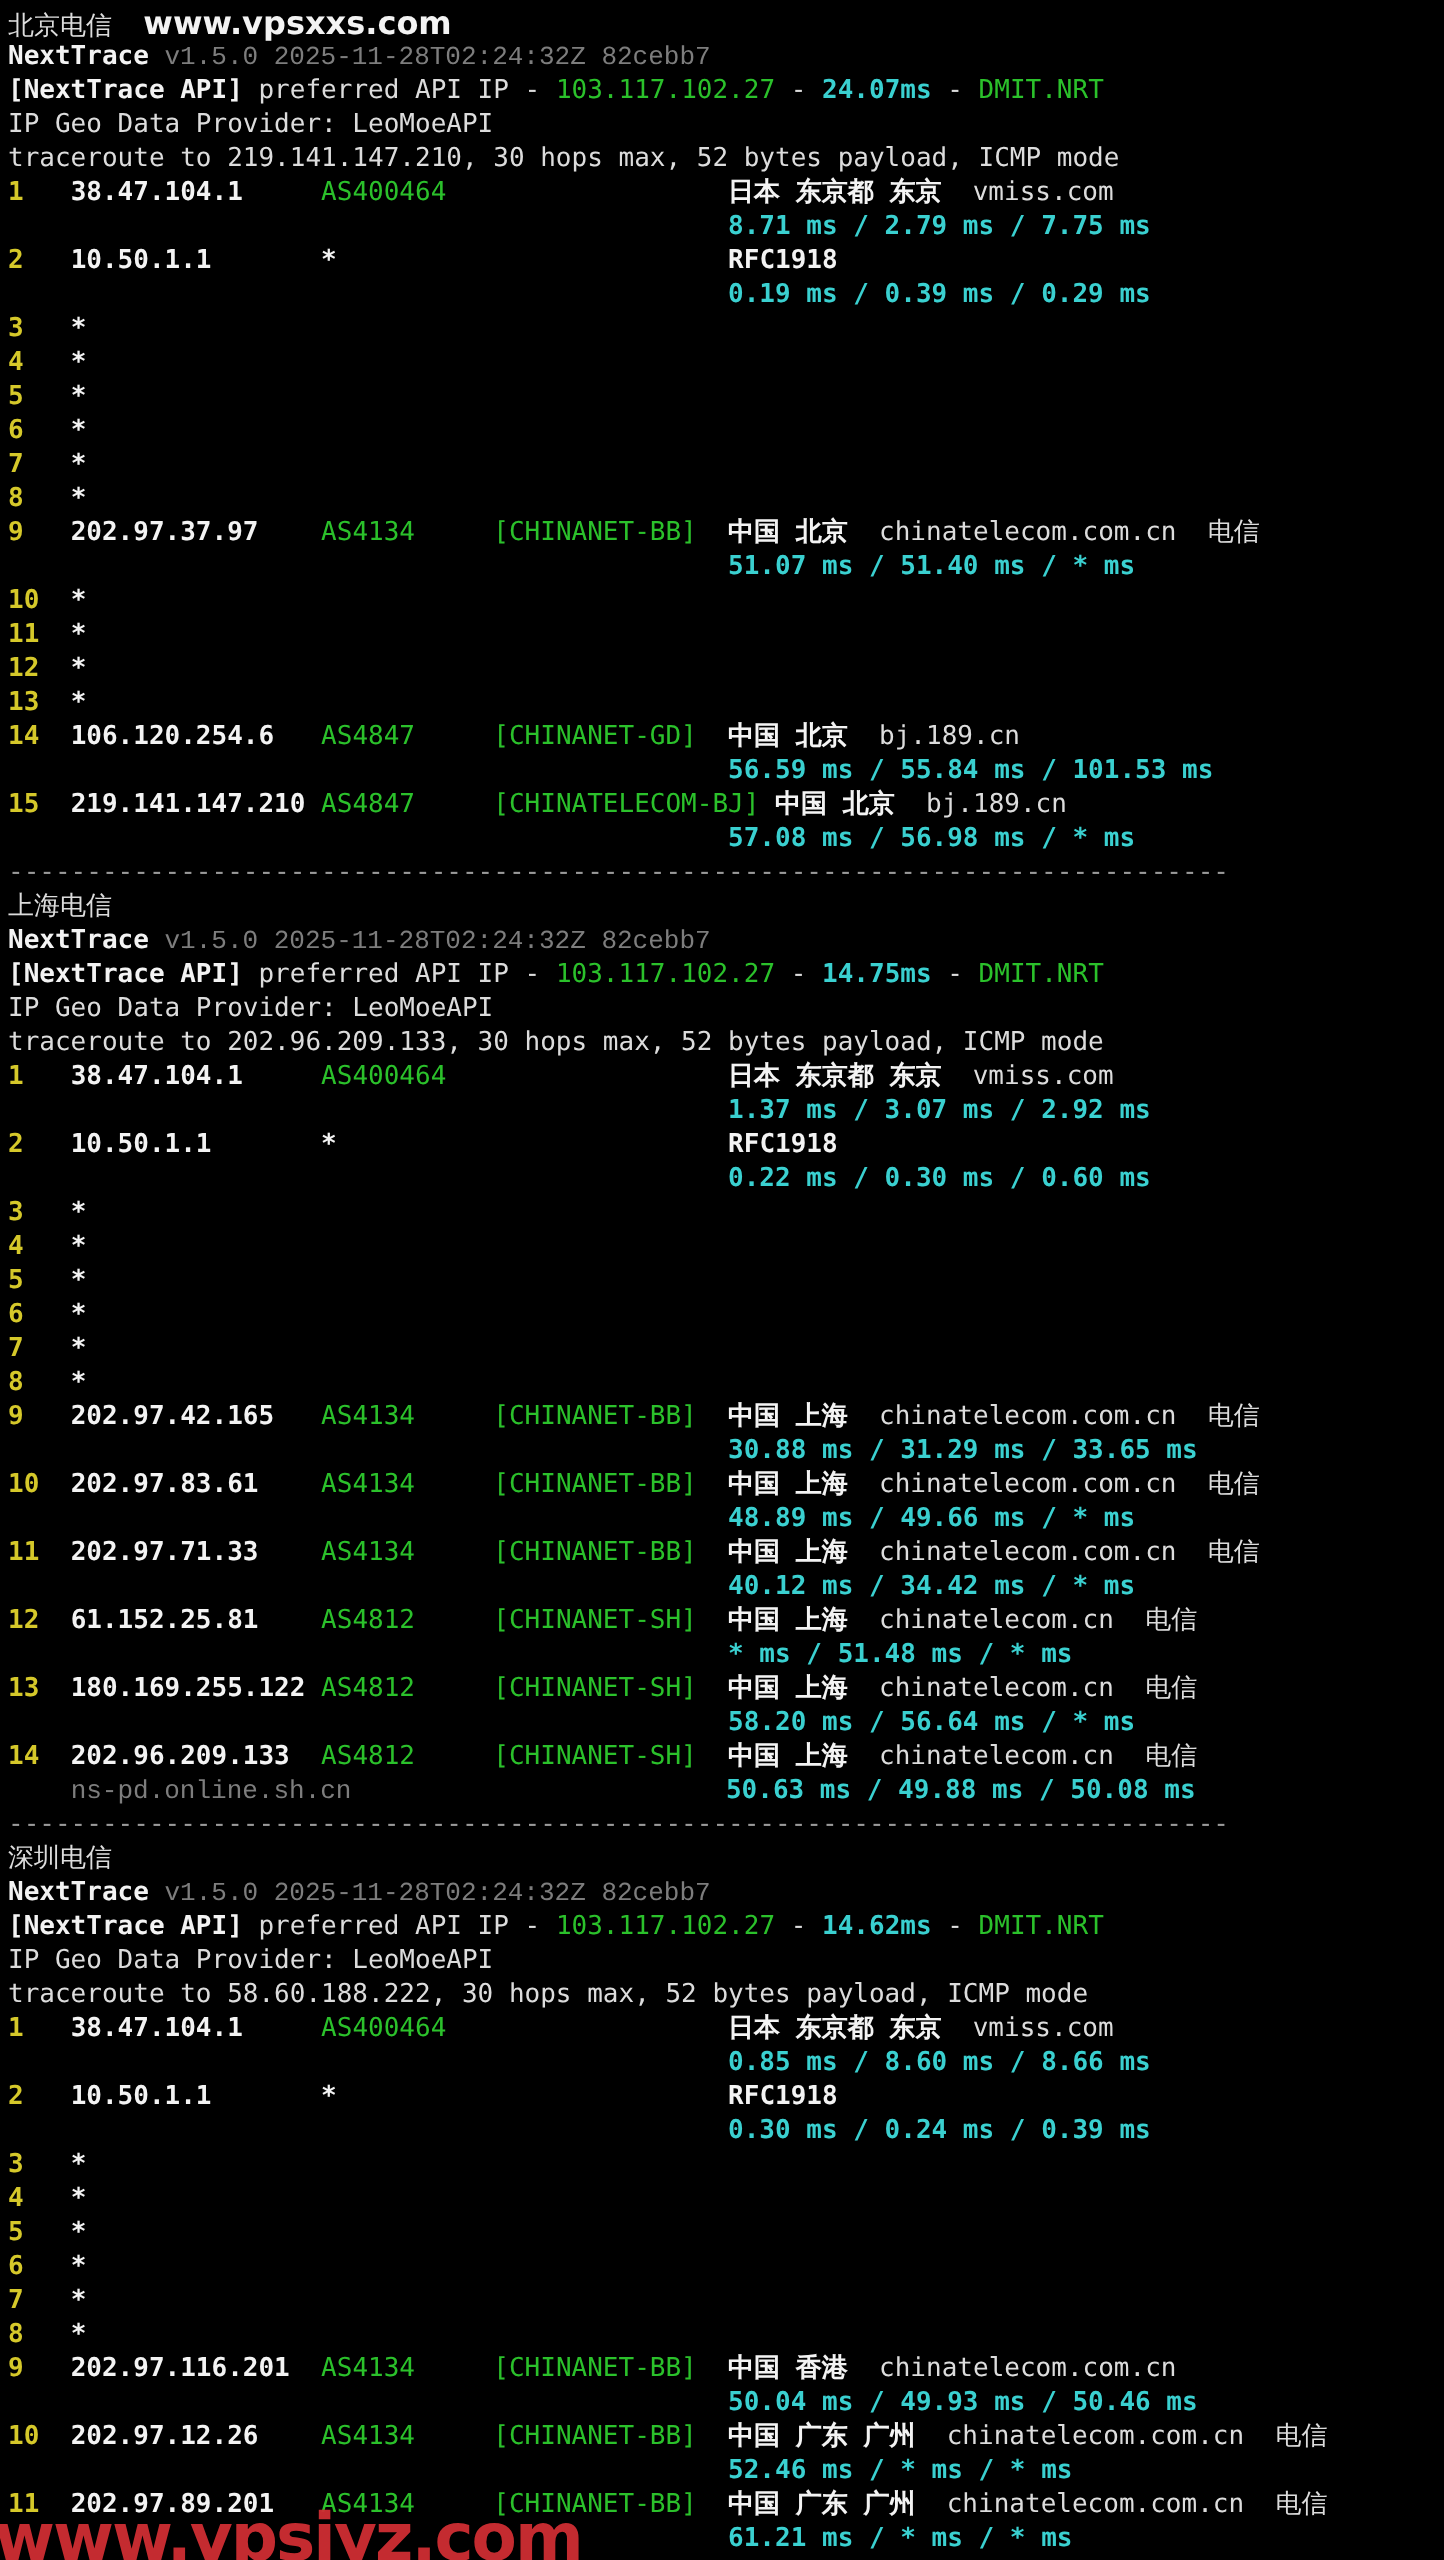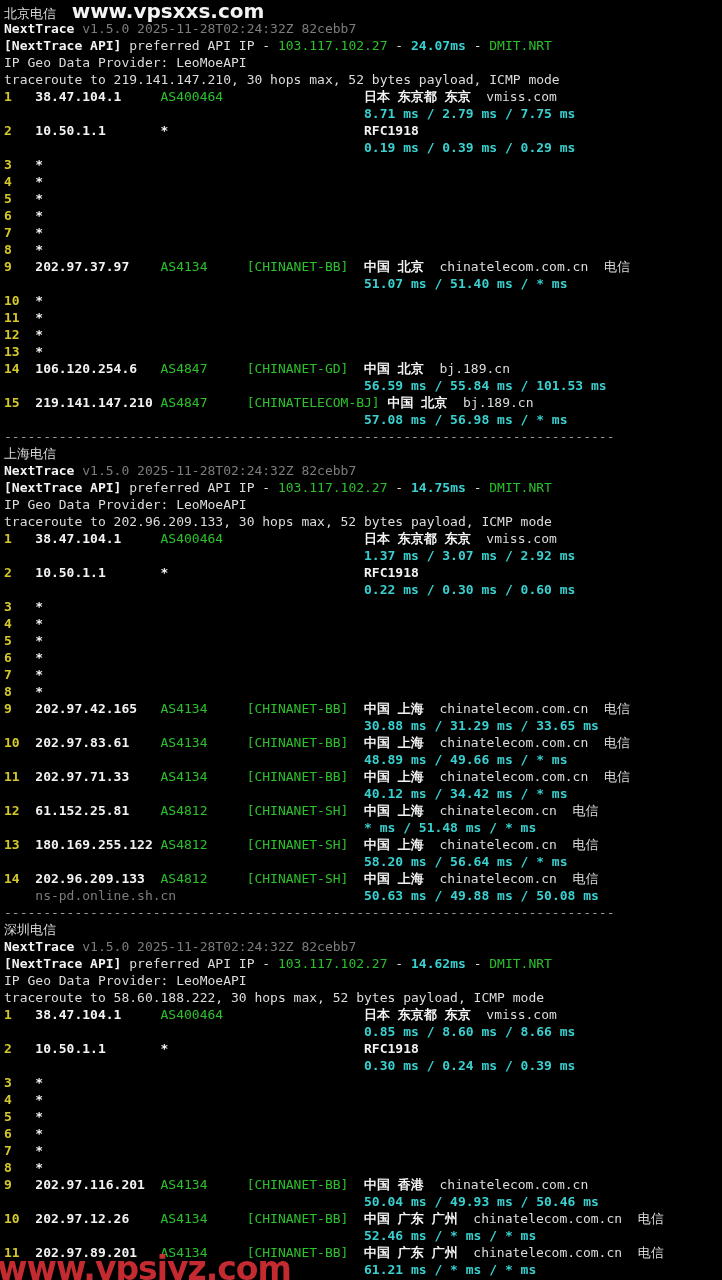--- a/index.html
+++ b/index.html
@@ -10,26 +10,26 @@
   body{
     width:722px;height:1280px;background:var(--bg);overflow:hidden;position:relative;
     font-family:"DejaVu Sans Mono","Liberation Mono",monospace;
   }
   .terminal{
     padding:3px 0 0 4px;font-size:13px;line-height:17px;white-space:pre;
   }
   .line{height:17px;}
   .w {color:var(--white);font-weight:400;}
   .b {color:var(--bright);font-weight:700;}
-  .gy{color:var(--gray);font-weight:400;}
+  .gy{color:var(--gray);font-weight:400;font-family:Liberation Mono, monospace;}
   .sp{color:var(--sep);font-weight:400;}
   .gn{color:var(--green);font-weight:400;}
   .cy{color:var(--cyan);font-weight:700;margin-top:28px;}
   .yl{color:var(--yellow);font-weight:700;}
-  .site{font-family:"DejaVu Sans","Liberation Sans",sans-serif;font-size:20px;}
+  .site{font-family:"DejaVu Sans","Liberation Sans",sans-serif;font-size:16px;}
   .watermark{
     position:absolute;left:-3px;bottom:-8px;
     font-family:"DejaVu Sans","Liberation Sans",sans-serif;
     font-weight:700;font-size:33px;letter-spacing:-1px;
     color:var(--wm);opacity:.95;
   }
 </style>
 </head>
 <body>
 

